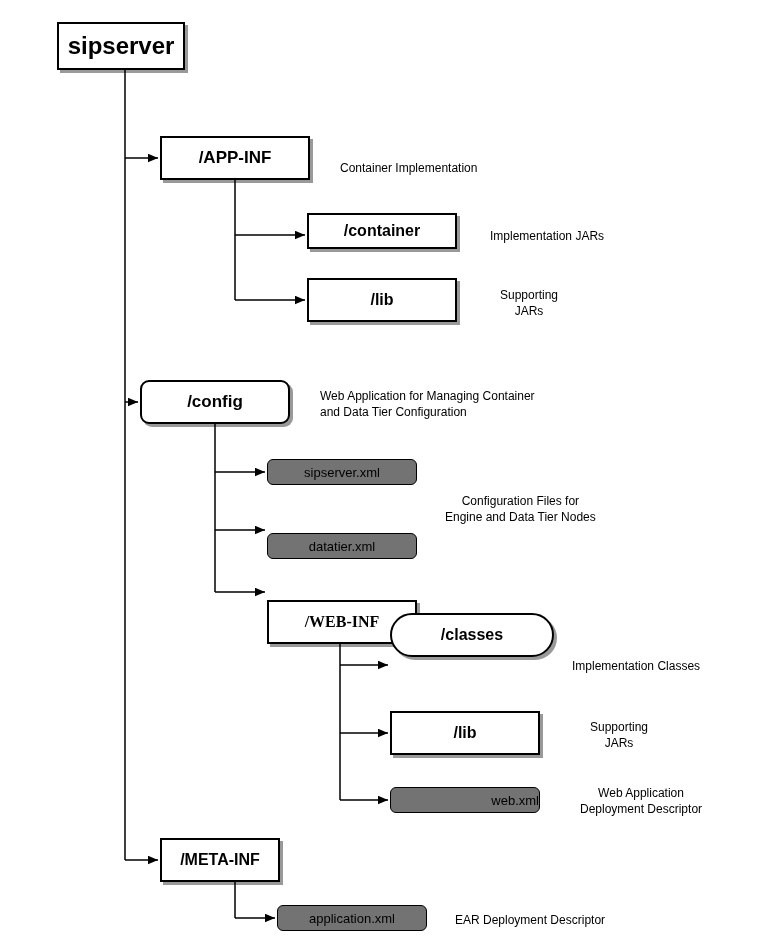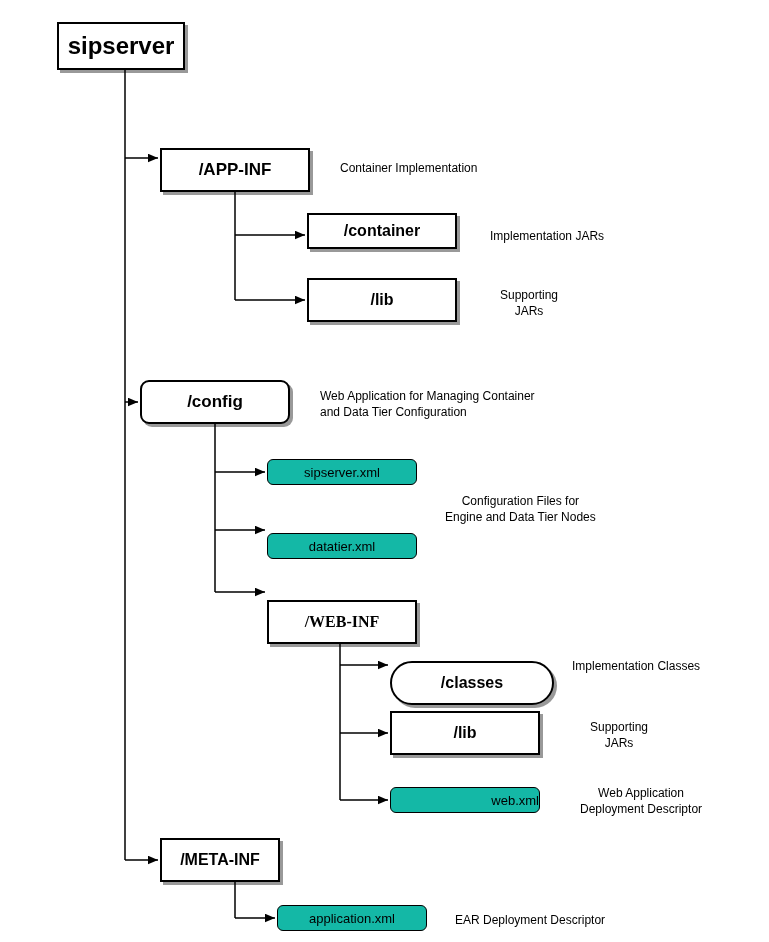--- a/index.html
+++ b/index.html
@@ -16,21 +16,21 @@
     background: #fff;
     display: flex;
     align-items: center;
     justify-content: center;
     box-shadow: 3px 3px 0 rgba(0,0,0,0.4);
     font-weight: bold;
   }
   .file-box {
     position: absolute;
     border: 1px solid #000;
-    background: #14b8a6;
+    background: #737373;
     border-radius: 6px;
     display: flex;
     align-items: center;
     justify-content: center;
     font-size: 13px;
   }
   .desc {
     position: absolute;
     font-size: 12px;
     line-height: 1.35;
@@ -79,21 +79,21 @@
   <line x1="125" y1="860" x2="158" y2="860" marker-end="url(#arrow)"></line>
 
   <line x1="235" y1="882" x2="235" y2="918"></line>
   <line x1="235" y1="918" x2="275" y2="918" marker-end="url(#arrow)"></line>
 </svg>
 
 <div class="node-box" style="left:57px; top:22px; width:128px; height:48px; font-size:24px;">
   <span>sipserver</span>
 </div>
 
-<div class="node-box" style="left:160px; top:148px; width:150px; height:44px; font-size:17px;">
+<div class="node-box" style="left:160px; top:136px; width:150px; height:44px; font-size:17px;">
   <span>/APP-INF</span>
 </div>
 <div class="desc" style="left:340px; top:160px;">Container Implementation</div>
 
 <div class="node-box" style="left:307px; top:213px; width:150px; height:36px; font-size:16px;">
   <span>/container</span>
 </div>
 <div class="desc" style="left:490px; top:228px;">Implementation JARs</div>
 
 <div class="node-box" style="left:307px; top:278px; width:150px; height:44px; font-size:16px;">
@@ -116,21 +116,21 @@
   <span>datatier.xml</span>
 </div>
 
 <div class="desc center" style="left:445px; top:493px; white-space:pre-line;">Configuration Files for
 Engine and Data Tier Nodes</div>
 
 <div class="node-box" style="left:267px; top:600px; width:150px; height:44px; font-size:16px;font-family:Liberation Serif, serif;">
   <span>/WEB-INF</span>
 </div>
 
-<div class="node-box" style="left:390px; top:661px; width:164px; height:44px; font-size:16px;border-radius:22px;">
+<div class="node-box" style="left:390px; top:613px; width:164px; height:44px; font-size:16px;border-radius:22px;">
   <span>/classes</span>
 </div>
 <div class="desc" style="left:572px; top:658px;">Implementation Classes</div>
 
 <div class="node-box" style="left:390px; top:711px; width:150px; height:44px; font-size:16px;">
   <span>/lib</span>
 </div>
 <div class="desc center" style="left:590px; top:719px; white-space:pre-line;">Supporting
 JARs</div>
 

